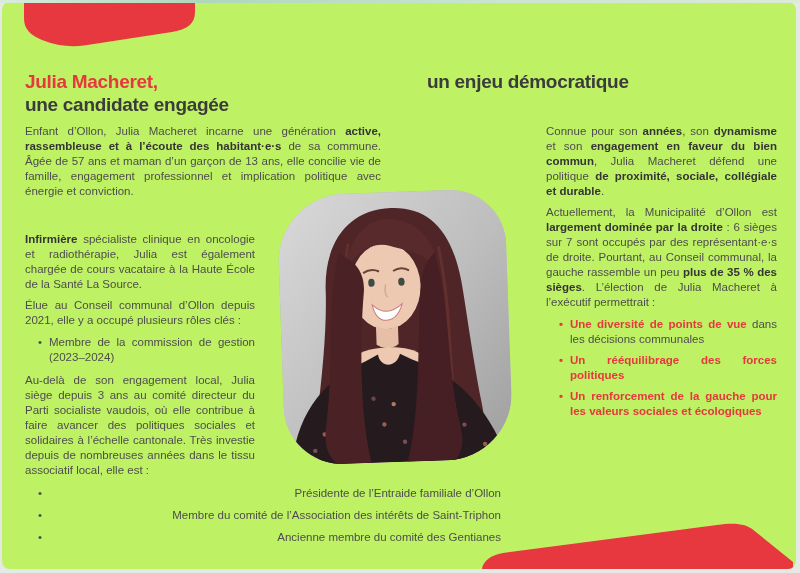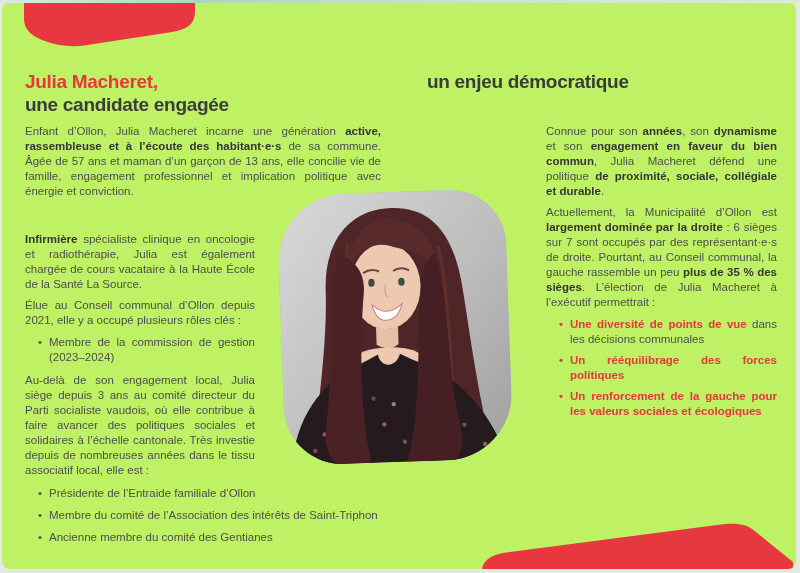--- a/index.html
+++ b/index.html
@@ -27,21 +27,21 @@
   .list2-left{left:23px;top:477px;width:452px;}
   .body-right{left:544px;top:122px;width:231px;}
 
   .sb{font-weight:700;color:#353535;}
   .srb{font-weight:700;color:#e6383e;}
 
   ul.blist{list-style:none;margin:7px 0 8px 0;padding:0 0 0 24px;}
   ul.blist li{position:relative;margin:0 0 6px 0;text-align:justify;}
   ul.blist li::before{content:"•";position:absolute;left:-11px;top:0;color:#4d4d4d;}
   ul.redlist li::before{color:#e6383e;font-weight:700;}
-  ul.plainlist li{text-align:left;margin:0 0 7px 0;}
+  ul.plainlist li{text-align:right;margin:0 0 7px 0;}
 
   
   .photo{position:absolute;left:279px;top:190px;width:228px;height:270px;z-index:2;
          border-radius:68px 56px 66px 58px;overflow:hidden;transform:rotate(-2deg);
          background:#b9b9b9;}
   .photo svg{display:block;width:100%;height:100%;}
 </style>
 </head>
 <body>
 

